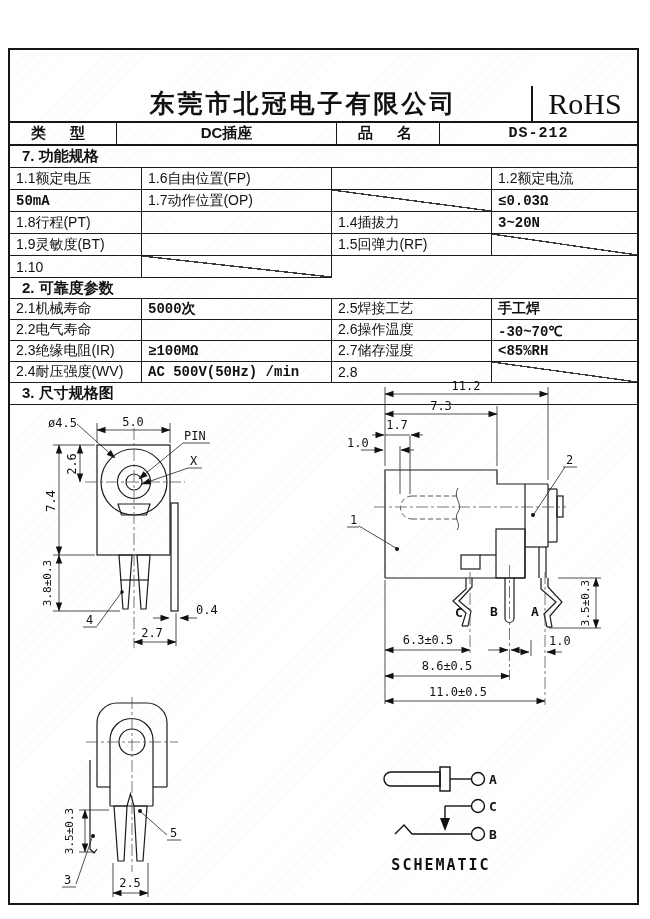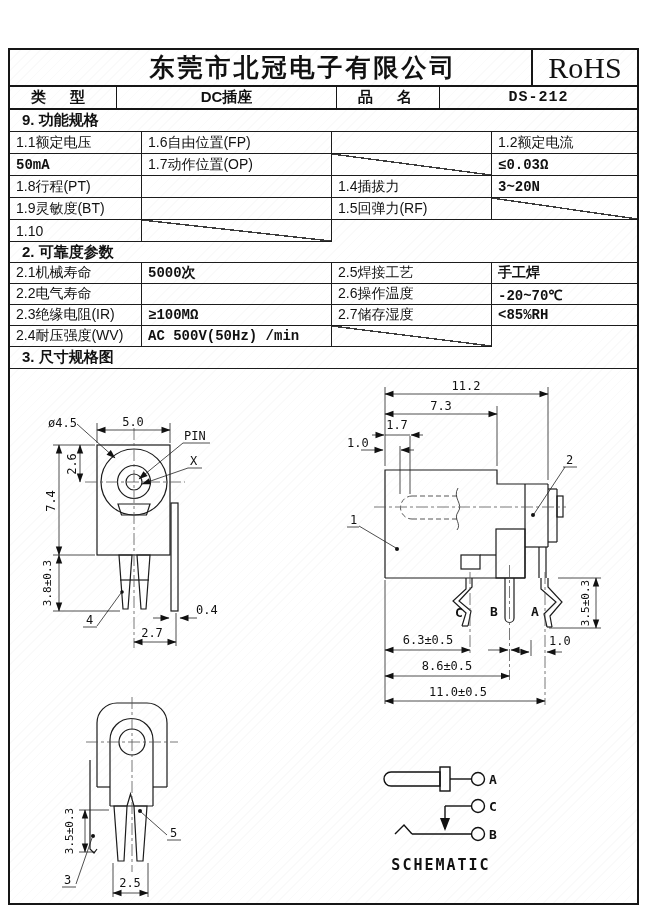--- a/index.html
+++ b/index.html
@@ -2,21 +2,21 @@
 <html><head>
 <meta charset="utf-8">
 <style>
   html,body{margin:0;padding:0;background:#fff;}
   .page{position:relative;width:650px;height:919px;background:#fff;overflow:hidden;
         font-family:"Liberation Sans","DejaVu Sans",sans-serif;color:#111;}
   .sheet{position:absolute;left:8px;top:48px;width:631px;height:857px;
          border:2px solid #161616;box-sizing:border-box;background:#fff;
          background-image:repeating-linear-gradient(135deg,rgba(0,0,0,0.02) 0 1px,transparent 1px 7px);}
   
-  .hdr{display:flex;height:35px;}
+  .hdr{display:flex;height:35px;margin-top:36px;}
   .hdr-title{flex:1;display:flex;align-items:center;justify-content:center;padding-left:66px;
              font-size:25px;font-weight:bold;letter-spacing:3px;
              font-family:"Liberation Serif","DejaVu Serif",serif;}
   .hdr-rohs{width:104px;border-left:2px solid #161616;display:flex;align-items:center;justify-content:center;
             font-family:"Liberation Serif","DejaVu Serif",serif;font-size:30px;}
   
   .trow{display:flex;height:25px;border-top:2px solid #161616;border-bottom:2px solid #161616;box-sizing:border-box;}
   .trow .c{display:flex;align-items:center;justify-content:center;font-weight:bold;font-size:15px;box-sizing:border-box;}
   .trow .c+.c{border-left:1.5px solid #161616;}
   .tc1{width:106px;letter-spacing:10px;}
@@ -60,21 +60,21 @@
       <div class="hdr-rohs">RoHS</div>
     </div>
 
     <div class="trow">
       <div class="c tc1">类 型</div>
       <div class="c tc2">DC插座</div>
       <div class="c tc3">品 名</div>
       <div class="c tc4">DS-212</div>
     </div>
 
-    <div class="sech">9.  功能规格</div>
+    <div class="sech">7.  功能规格</div>
     <div class="grid g1">
       <div class="cell">1.1额定电压</div>
       <div class="cell">1.6自由位置(FP)</div>
       <div class="cell"></div>
 
       <div class="cell">1.2额定电流</div>
       <div class="cell val">50mA</div>
       <div class="cell">1.7动作位置(OP)</div>
       <div class="cell diag"></div>
 
@@ -96,29 +96,30 @@
     <div class="sech s2">2.  可靠度参数</div>
     <div class="grid g2">
       <div class="cell">2.1机械寿命</div>
       <div class="cell val">5000次</div>
       <div class="cell">2.5焊接工艺</div>
       <div class="cell val">手工焊</div>
 
       <div class="cell">2.2电气寿命</div>
       <div class="cell"></div>
       <div class="cell">2.6操作温度</div>
-      <div class="cell val">-20~70℃</div>
+      <div class="cell val">-30~70℃</div>
 
       <div class="cell">2.3绝缘电阻(IR)</div>
       <div class="cell val">≥100MΩ</div>
       <div class="cell">2.7储存湿度</div>
       <div class="cell val">&lt;85%RH</div>
 
       <div class="cell">2.4耐压强度(WV)</div>
       <div class="cell val">AC 500V(50Hz) /min</div>
+      <div class="cell">2.8</div>
       <div class="cell diag"></div>
     </div>
 
     <div class="sech">3.  尺寸规格图</div>
 
     <svg class="draw" viewBox="10 369 627 534" preserveAspectRatio="none">
       <defs>
         <marker id="ar" markerWidth="10" markerHeight="8" refX="9" refY="4" orient="auto-start-reverse" markerUnits="userSpaceOnUse">
           <path d="M0.5,0.8 L9.5,4 L0.5,7.2 Z" fill="#111"></path>
         </marker>

